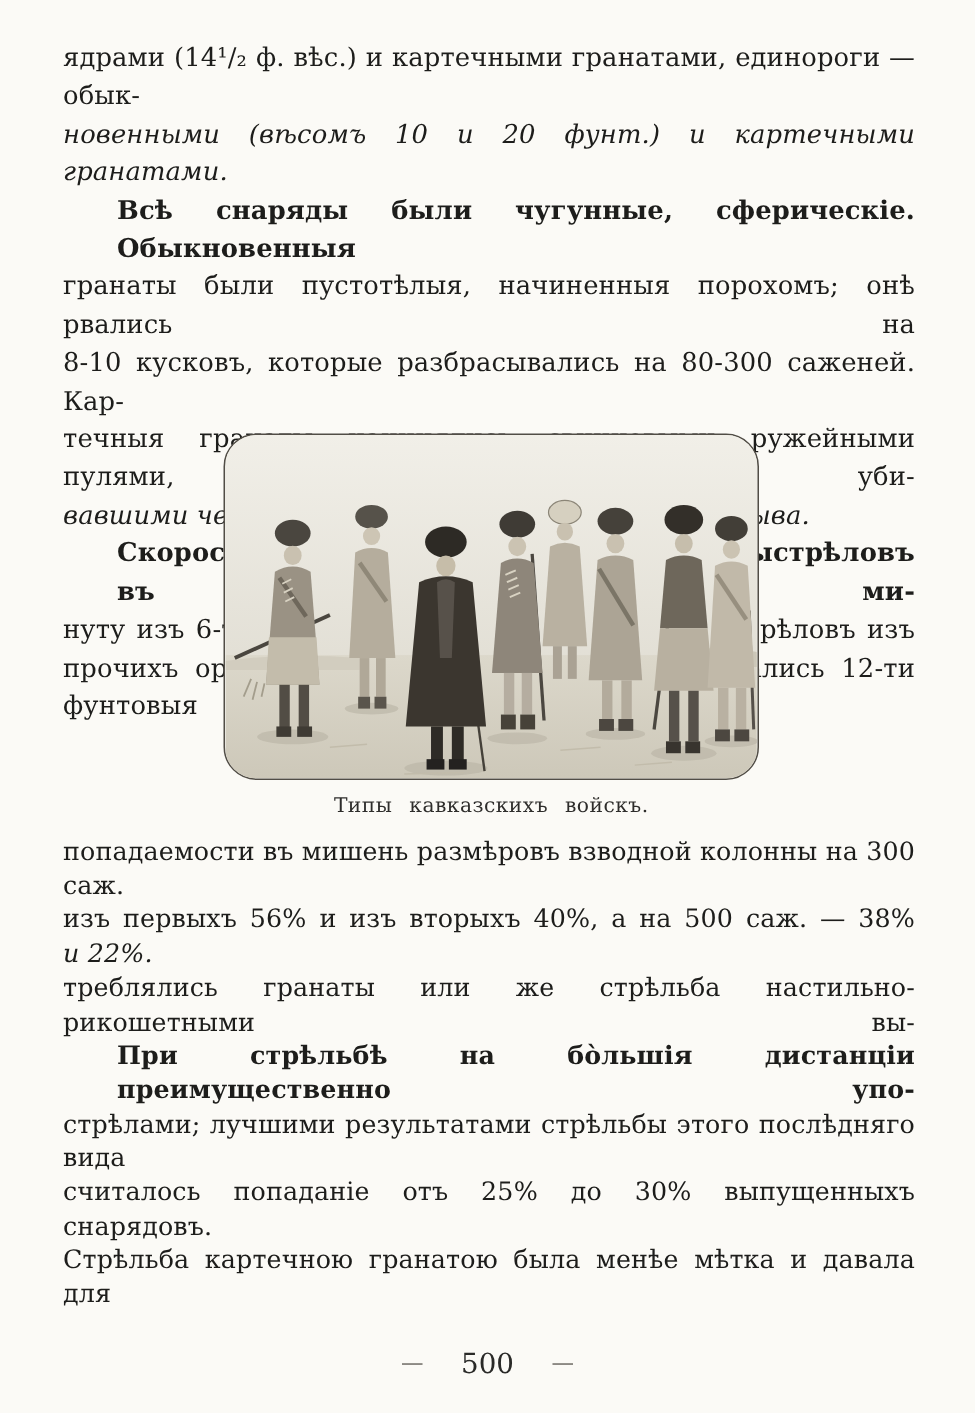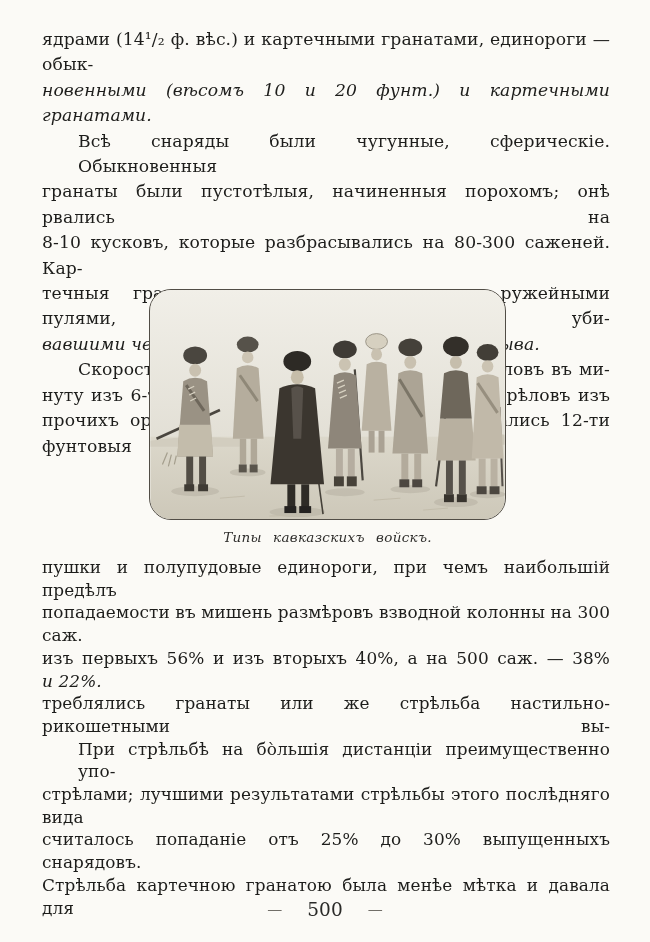--- a/index.html
+++ b/index.html
@@ -16,38 +16,37 @@
   .textblock{position:absolute;left:42px;width:568px;}
   #block1{top:27px;font-size:17.2px;line-height:25.4px;}
   #block2{top:556px;font-size:16.9px;line-height:22.7px;}
   .tline{
     text-align:justify;
     text-align-last:justify;
     white-space:normal;
     letter-spacing:0.1px;
   }
   .tline.pend{text-align-last:left;font-style:italic;}
-  .tline.ind{padding-left:36px;}
+  .tline.ind{padding-left:36px;font-weight:bold;}
 
   
   .frame{
     position:absolute;left:149px;top:289px;width:357px;height:231px;
     box-sizing:border-box;
     border:1.5px solid #514d46;
     border-radius:22px;
     overflow:hidden;
     background:#edebe4;
   }
   .frame svg{display:block;width:100%;height:100%;}
 
   
   .caption{
     position:absolute;left:149px;top:529px;width:357px;
     text-align:center;
-    font-style:italic;
     font-size:13.5px;
     color:#2e2d2b;
     word-spacing:0.5em;
     letter-spacing:0.3px;
   }
 
   
   .pagenum{
     position:absolute;left:0;top:899px;width:650px;
     text-align:center;
@@ -225,21 +224,20 @@
         <line x1="225" y1="212" x2="252" y2="210"></line>
         <line x1="120" y1="228" x2="160" y2="227"></line>
         <line x1="275" y1="222" x2="300" y2="220"></line>
       </g>
     </svg>
   </div>
 
   <div class="caption">Типы кавказскихъ войскъ.</div>
 
   <div class="textblock" id="block2">
-      <div class="tline">пушки и полупудовые единороги, при чемъ наибольшій предѣлъ</div>
       <div class="tline">попадаемости въ мишень размѣровъ взводной колонны на 300 саж.</div>
       <div class="tline">изъ первыхъ 56% и изъ вторыхъ 40%, а на 500 саж. — 38%</div>
       <div class="tline pend">и 22%.</div>
       <div class="tline">треблялись гранаты или же стрѣльба настильно-рикошетными вы-</div>
       <div class="tline ind">При стрѣльбѣ на бо̀льшія дистанціи преимущественно упо-</div>
       <div class="tline">стрѣлами; лучшими результатами стрѣльбы этого послѣдняго вида</div>
       <div class="tline">считалось попаданіе отъ 25% до 30% выпущенныхъ снарядовъ.</div>
       <div class="tline">Стрѣльба картечною гранатою была менѣе мѣтка и давала для</div>
     </div>
 

